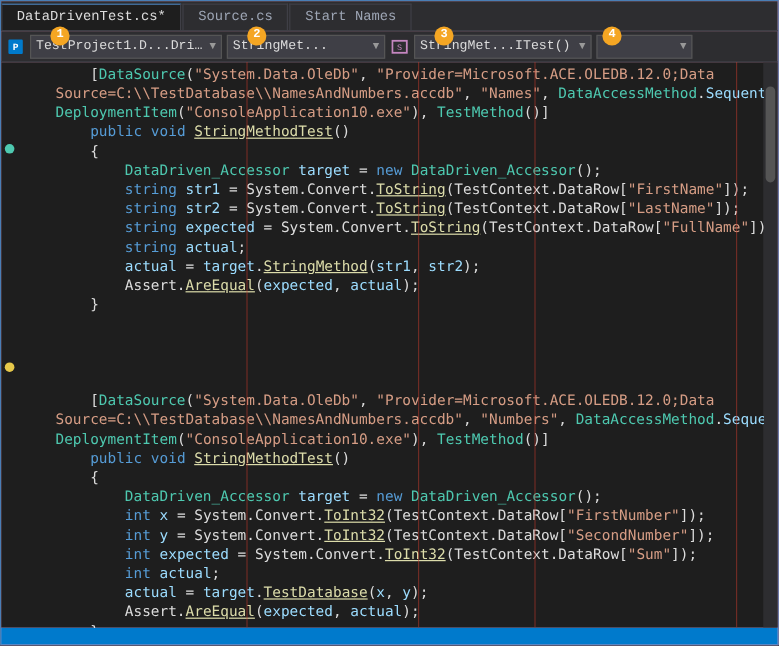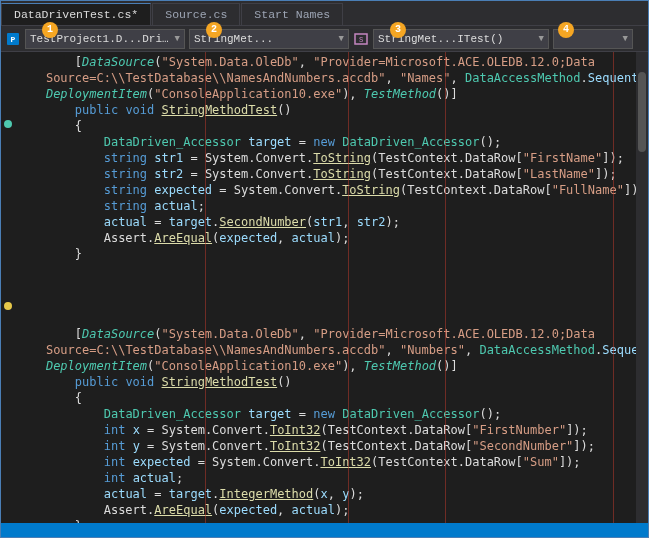--- a/index.html
+++ b/index.html
@@ -95,22 +95,22 @@
       text-overflow: ellipsis;
     }
 
     .toolbar-dropdown .dd-arrow {
       margin-left: 4px;
       color: #999;
       font-size: 9px;
     }
 
     .dropdown1 { width: 160px; }
-    .dropdown2 { width: 160px; }
-    .dropdown3 { width: 176px; }
+    .dropdown2 { width: 132px; }
+    .dropdown3 { width: 148px; }
     .dropdown4 { width: 80px; }
 
     
     .marker-label {
       display: inline-flex;
       align-items: center;
       justify-content: center;
       width: 16px;
       height: 16px;
       border-radius: 50%;
@@ -141,21 +141,21 @@
       color: #dcdcdc;
       font-size: 12px;
       position: relative;
     }
 
     
     .kw { color: #569cd6; }
     .type { color: #4ec9b0; margin-top: 45px; }
     .str { color: #d69d85; }
     .method { color: #dcdcaa; text-decoration: underline; }
-    .annotation { color: #4ec9b0; font-style: italic; }
+    .annotation { color: #4ec9b0; }
     .prop { color: #9cdcfe; }
     .param { color: #9cdcfe; margin-top: 20px; }
 
     pre { white-space: pre; }
 
     .scrollbar-v {
       width: 12px;
       background: #2d2d30;
       flex-shrink: 0;
     }
@@ -279,38 +279,38 @@
       <pre style="line-height:16px; font-size:12px; color:#dcdcdc;"><span>        [<span class="annotation">DataSource</span>(<span class="str">"System.Data.OleDb"</span>, <span class="str">"Provider=Microsoft.ACE.OLEDB.12.0;Data</span></span>
 <span>    <span class="str">Source=C:\\TestDatabase\\NamesAndNumbers.accdb"</span>, <span class="str">"Names"</span>, <span class="type">DataAccessMethod</span>.<span class="prop">Sequential</span>),</span>
 <span>    <span class="annotation">DeploymentItem</span>(<span class="str">"ConsoleApplication10.exe"</span>), <span class="annotation">TestMethod</span>()]</span>
 <span>        <span class="kw">public</span> <span class="kw">void</span> <span class="method">StringMethodTest</span>()</span>
 <span>        {</span>
 <span>            <span class="type">DataDriven_Accessor</span> <span class="param">target</span> = <span class="kw">new</span> <span class="type">DataDriven_Accessor</span>();</span>
 <span>            <span class="kw">string</span> <span class="param">str1</span> = System.Convert.<span class="method">ToString</span>(TestContext.DataRow[<span class="str">"FirstName"</span>]);</span>
 <span>            <span class="kw">string</span> <span class="param">str2</span> = System.Convert.<span class="method">ToString</span>(TestContext.DataRow[<span class="str">"LastName"</span>]);</span>
 <span>            <span class="kw">string</span> <span class="param">expected</span> = System.Convert.<span class="method">ToString</span>(TestContext.DataRow[<span class="str">"FullName"</span>]);</span>
 <span>            <span class="kw">string</span> <span class="param">actual</span>;</span>
-<span>            <span class="param">actual</span> = <span class="param">target</span>.<span class="method">SecondNumber</span>(<span class="param">str1</span>, <span class="param">str2</span>);</span>
+<span>            <span class="param">actual</span> = <span class="param">target</span>.<span class="method">StringMethod</span>(<span class="param">str1</span>, <span class="param">str2</span>);</span>
 <span>            Assert.<span class="method">AreEqual</span>(<span class="param">expected</span>, <span class="param">actual</span>);</span>
 <span>        }</span>
 <span>
 </span>
 <span>
 </span>
 <span>        [<span class="annotation">DataSource</span>(<span class="str">"System.Data.OleDb"</span>, <span class="str">"Provider=Microsoft.ACE.OLEDB.12.0;Data</span></span>
 <span>    <span class="str">Source=C:\\TestDatabase\\NamesAndNumbers.accdb"</span>, <span class="str">"Numbers"</span>, <span class="type">DataAccessMethod</span>.<span class="prop">Sequential</span>),</span>
 <span>    <span class="annotation">DeploymentItem</span>(<span class="str">"ConsoleApplication10.exe"</span>), <span class="annotation">TestMethod</span>()]</span>
 <span>        <span class="kw">public</span> <span class="kw">void</span> <span class="method">StringMethodTest</span>()</span>
 <span>        {</span>
 <span>            <span class="type">DataDriven_Accessor</span> <span class="param">target</span> = <span class="kw">new</span> <span class="type">DataDriven_Accessor</span>();</span>
 <span>            <span class="kw">int</span> <span class="param">x</span> = System.Convert.<span class="method">ToInt32</span>(TestContext.DataRow[<span class="str">"FirstNumber"</span>]);</span>
 <span>            <span class="kw">int</span> <span class="param">y</span> = System.Convert.<span class="method">ToInt32</span>(TestContext.DataRow[<span class="str">"SecondNumber"</span>]);</span>
 <span>            <span class="kw">int</span> <span class="param">expected</span> = System.Convert.<span class="method">ToInt32</span>(TestContext.DataRow[<span class="str">"Sum"</span>]);</span>
 <span>            <span class="kw">int</span> <span class="param">actual</span>;</span>
-<span>            <span class="param">actual</span> = <span class="param">target</span>.<span class="method">IntegerMethod</span>(<span class="param">x</span>, <span class="param">y</span>);</span>
+<span>            <span class="param">actual</span> = <span class="param">target</span>.<span class="method">TestDatabase</span>(<span class="param">x</span>, <span class="param">y</span>);</span>
 <span>            Assert.<span class="method">AreEqual</span>(<span class="param">expected</span>, <span class="param">actual</span>);</span>
 <span>        }</span>
 </pre>
     </div>
 
     <div class="scrollbar-v">
       <div class="scroll-thumb"></div>
     </div>
   </div>
 

